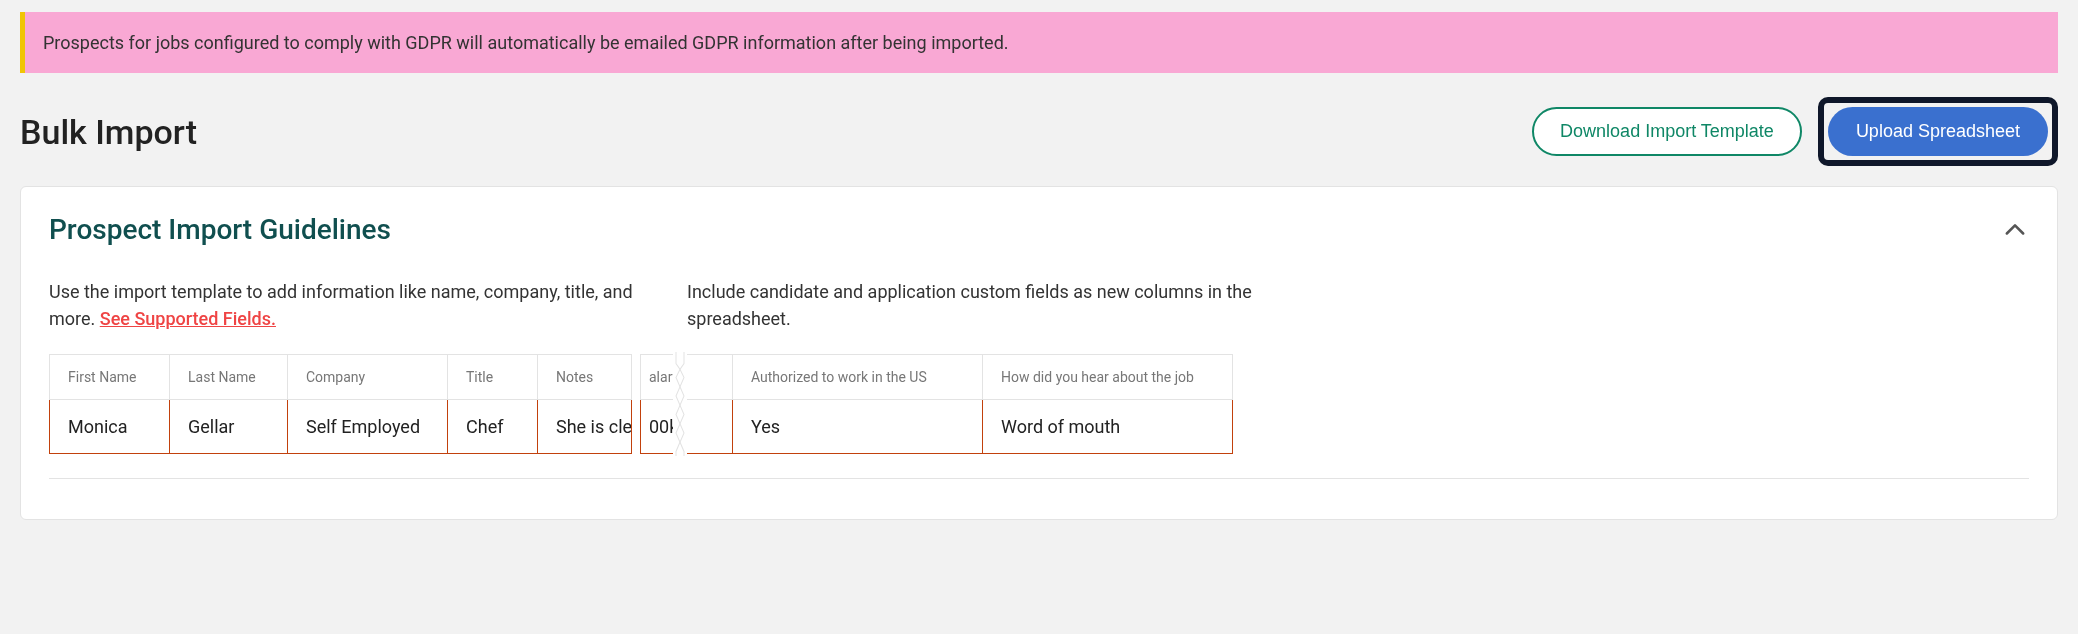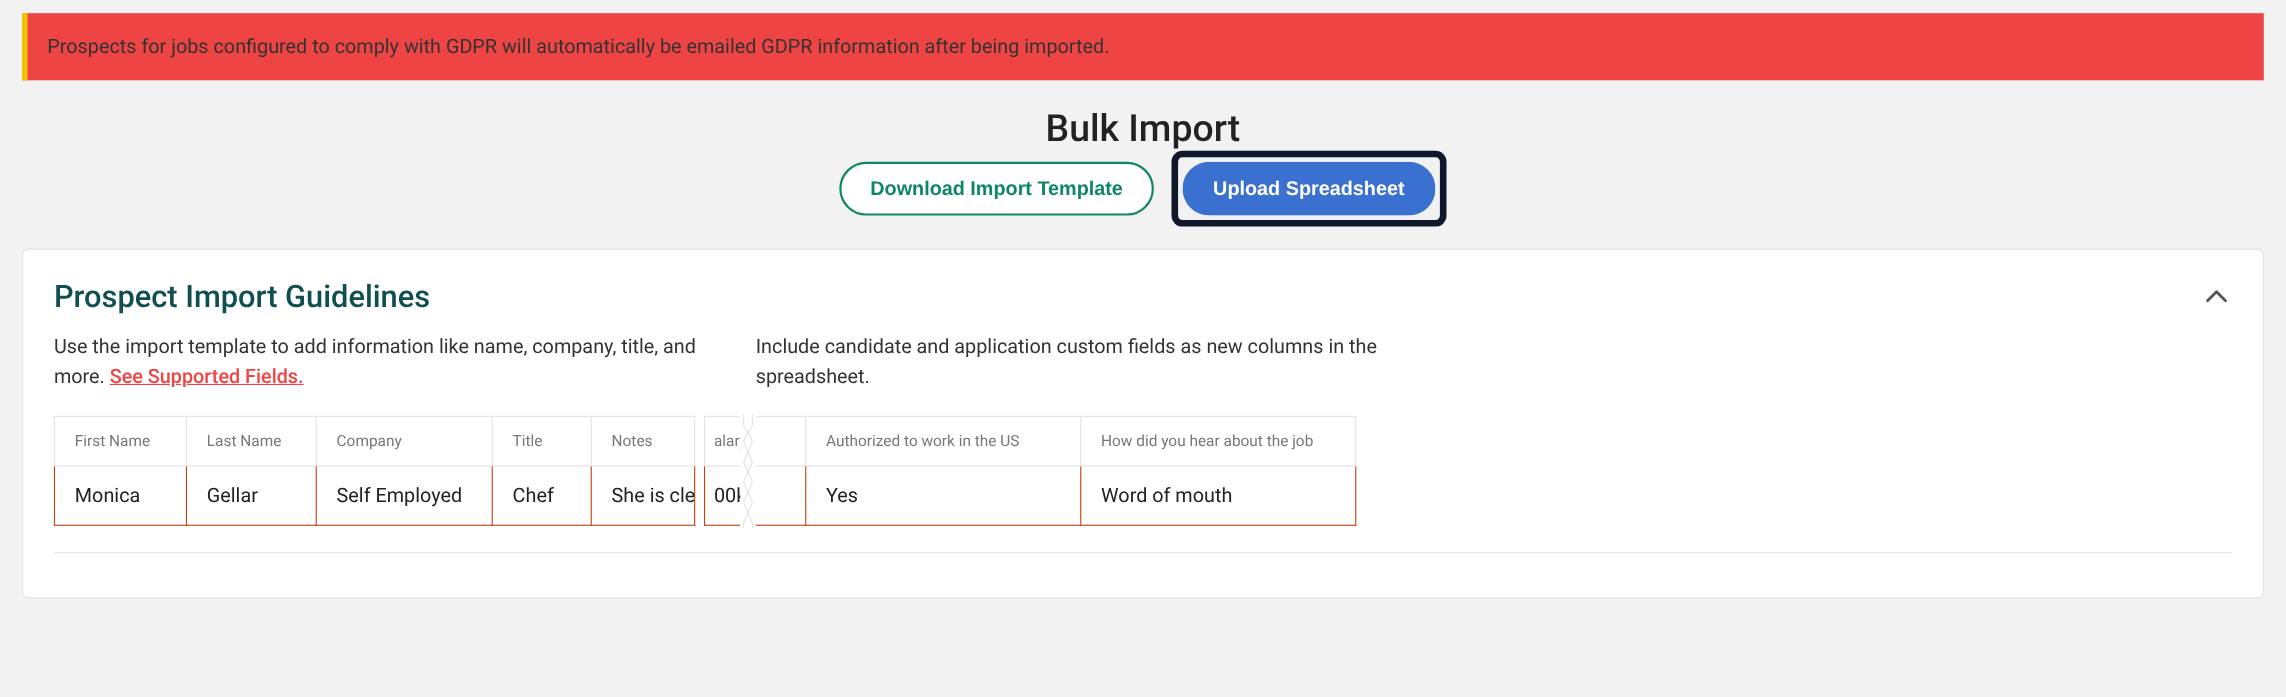--- a/index.html
+++ b/index.html
@@ -9,50 +9,49 @@
   }
   body {
     font-family: -apple-system, BlinkMacSystemFont, "Segoe UI", Roboto, Helvetica, Arial, sans-serif;
     background: #f2f2f2;
     color: #222;
     width: 2078px;
     padding: 0;
   }
   .banner {
     margin: 12px 20px 0 20px;
-    background: #ef4444;
+    background: #f9a8d4;
     border-left: 5px solid #f0c505;
     padding: 20px 18px;
     font-size: 18px;
     color: #333;
   }
   .page-header {
     display: flex;
     align-items: center;
     justify-content: space-between;
     padding: 24px 20px 20px 20px;
-    flex-direction: column;
   }
   .page-title {
     font-size: 34px;
     font-weight: 500;
     color: #222;
   }
   .header-actions {
     display: flex;
     align-items: center;
     gap: 16px;
   }
   .btn {
     display: inline-flex;
     align-items: center;
     justify-content: center;
     border-radius: 999px;
     font-size: 18px;
-    font-weight: 700;
+    font-weight: 400;
     padding: 12px 26px;
     cursor: pointer;
     border: 2px solid transparent;
     white-space: nowrap;
   }
   .btn-outline {
     background: #fff;
     color: #0f8766;
     border: 2px solid #0f8766;
   }
@@ -70,21 +69,21 @@
     background: #fff;
     border: 1px solid #e3e3e3;
     border-radius: 6px;
     margin: 0 20px 20px 20px;
     padding: 26px 28px 22px 28px;
   }
   .panel-header {
     display: flex;
     align-items: center;
     justify-content: space-between;
-    margin-bottom: 16px;
+    margin-bottom: 32px;
   }
   .panel-title {
     font-size: 28px;
     font-weight: 500;
     color: #104f4f;
   }
   .chevron {
     width: 28px;
     height: 28px;
     color: #555;

